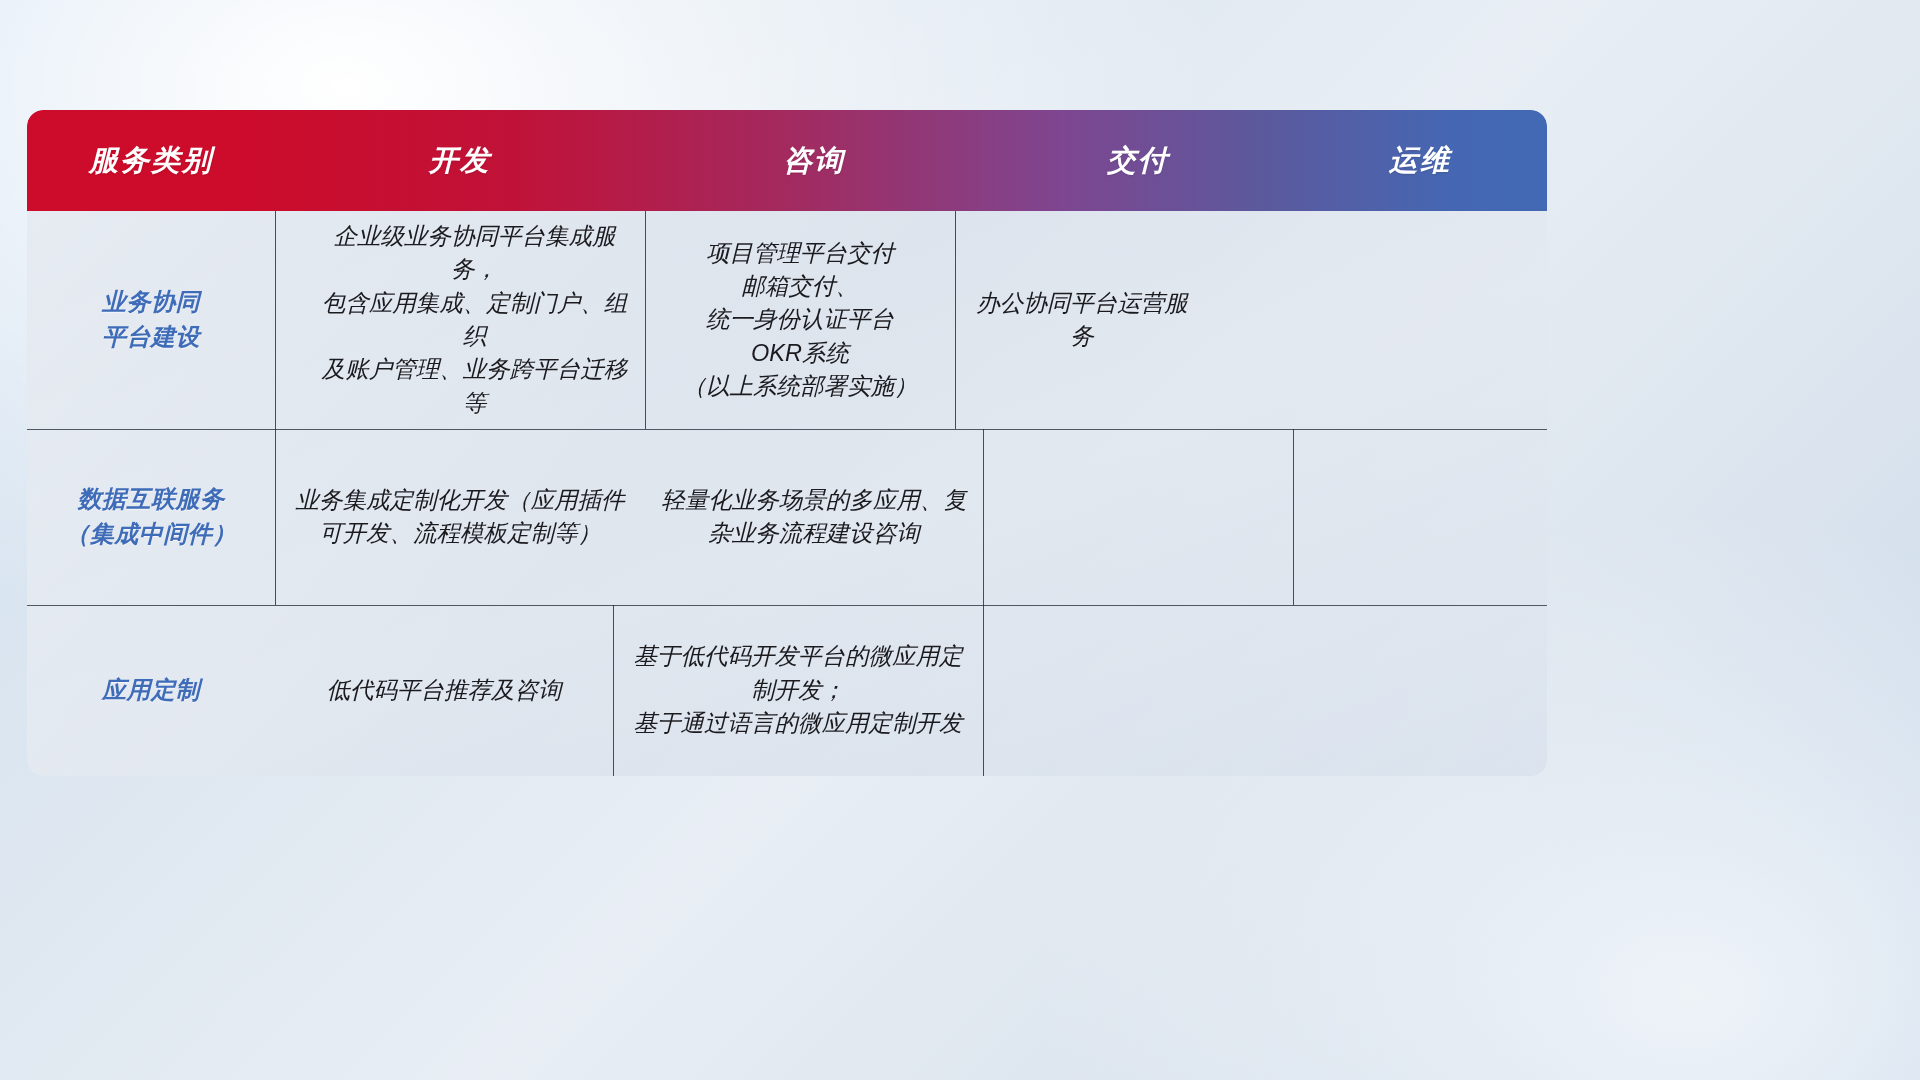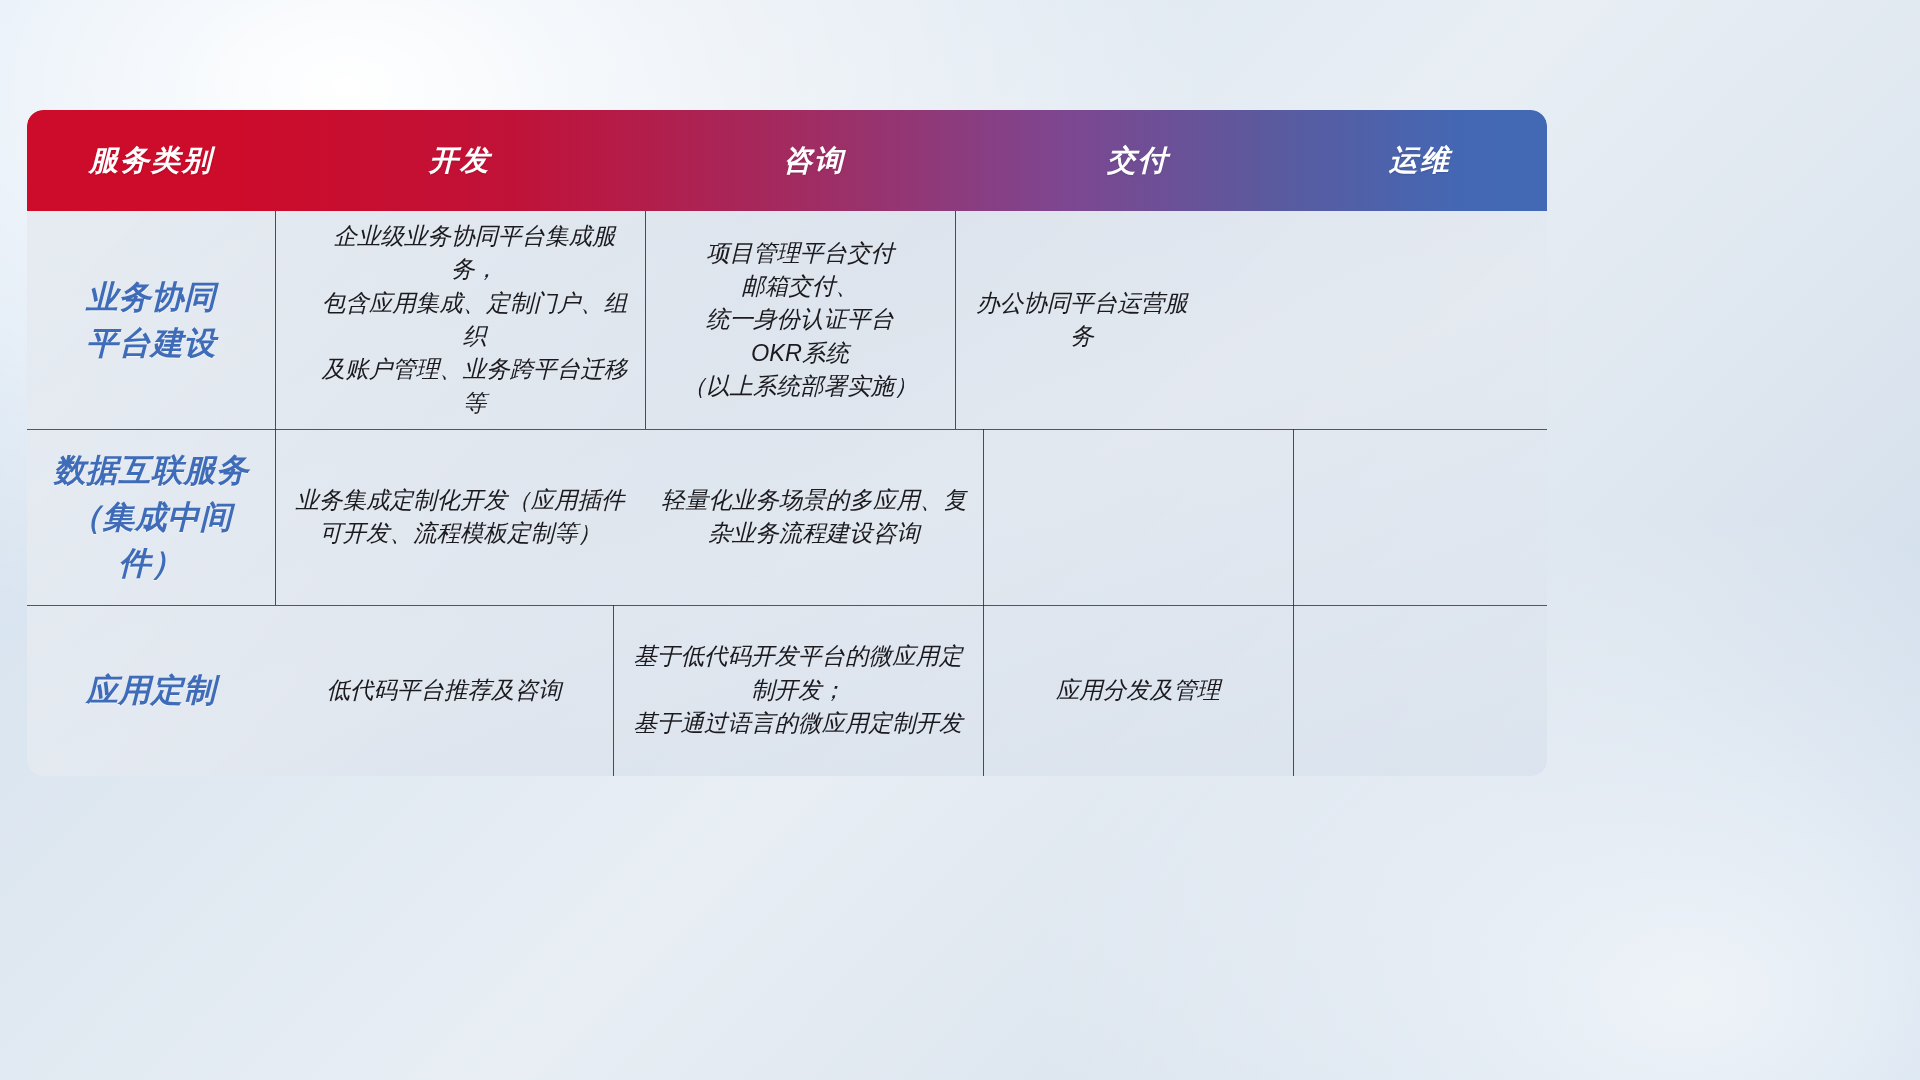--- a/index.html
+++ b/index.html
@@ -122,21 +122,21 @@
   .cell-text {
     font-size: 23.5px;
     line-height: 1.42;
     color: #1b1b1f;
     text-align: center;
     white-space: pre-line;
     font-weight: 400;
   }
 
   .cell-label {
-    font-size: 32px;
+    font-size: 24px;
     line-height: 1.45;
     font-weight: bold;
     color: #3f6cb8;
     text-align: center;
     white-space: pre-line;
     letter-spacing: 0.5px;
     text-shadow: 0 1px 1px rgba(255,255,255,0.6);
   }
 </style>
 </head>
@@ -214,23 +214,20 @@
           <span class="cell-label">应用定制</span>
         </div>
         <div class="td" style="flex: 0 0 338px; width: 338px;">
           <span class="cell-text">低代码平台推荐及咨询</span>
         </div>
         <div class="td divider" style="flex: 0 0 370px; width: 370px;">
           <span class="cell-text">基于低代码开发平台的微应用定
 制开发；
 基于通过语言的微应用定制开发</span>
         </div>
-        <div class="td divider" style="flex: 0 0 310px; width: 310px;">
-          <span class="cell-text">应用分发及管理</span>
-        </div>
         <div class="td divider" style="flex: 0 0 254px; width: 254px;">
           <span class="cell-text"></span>
         </div>
       </div>
 
     </div>
   </div>
 </div>
 
 </body></html>

